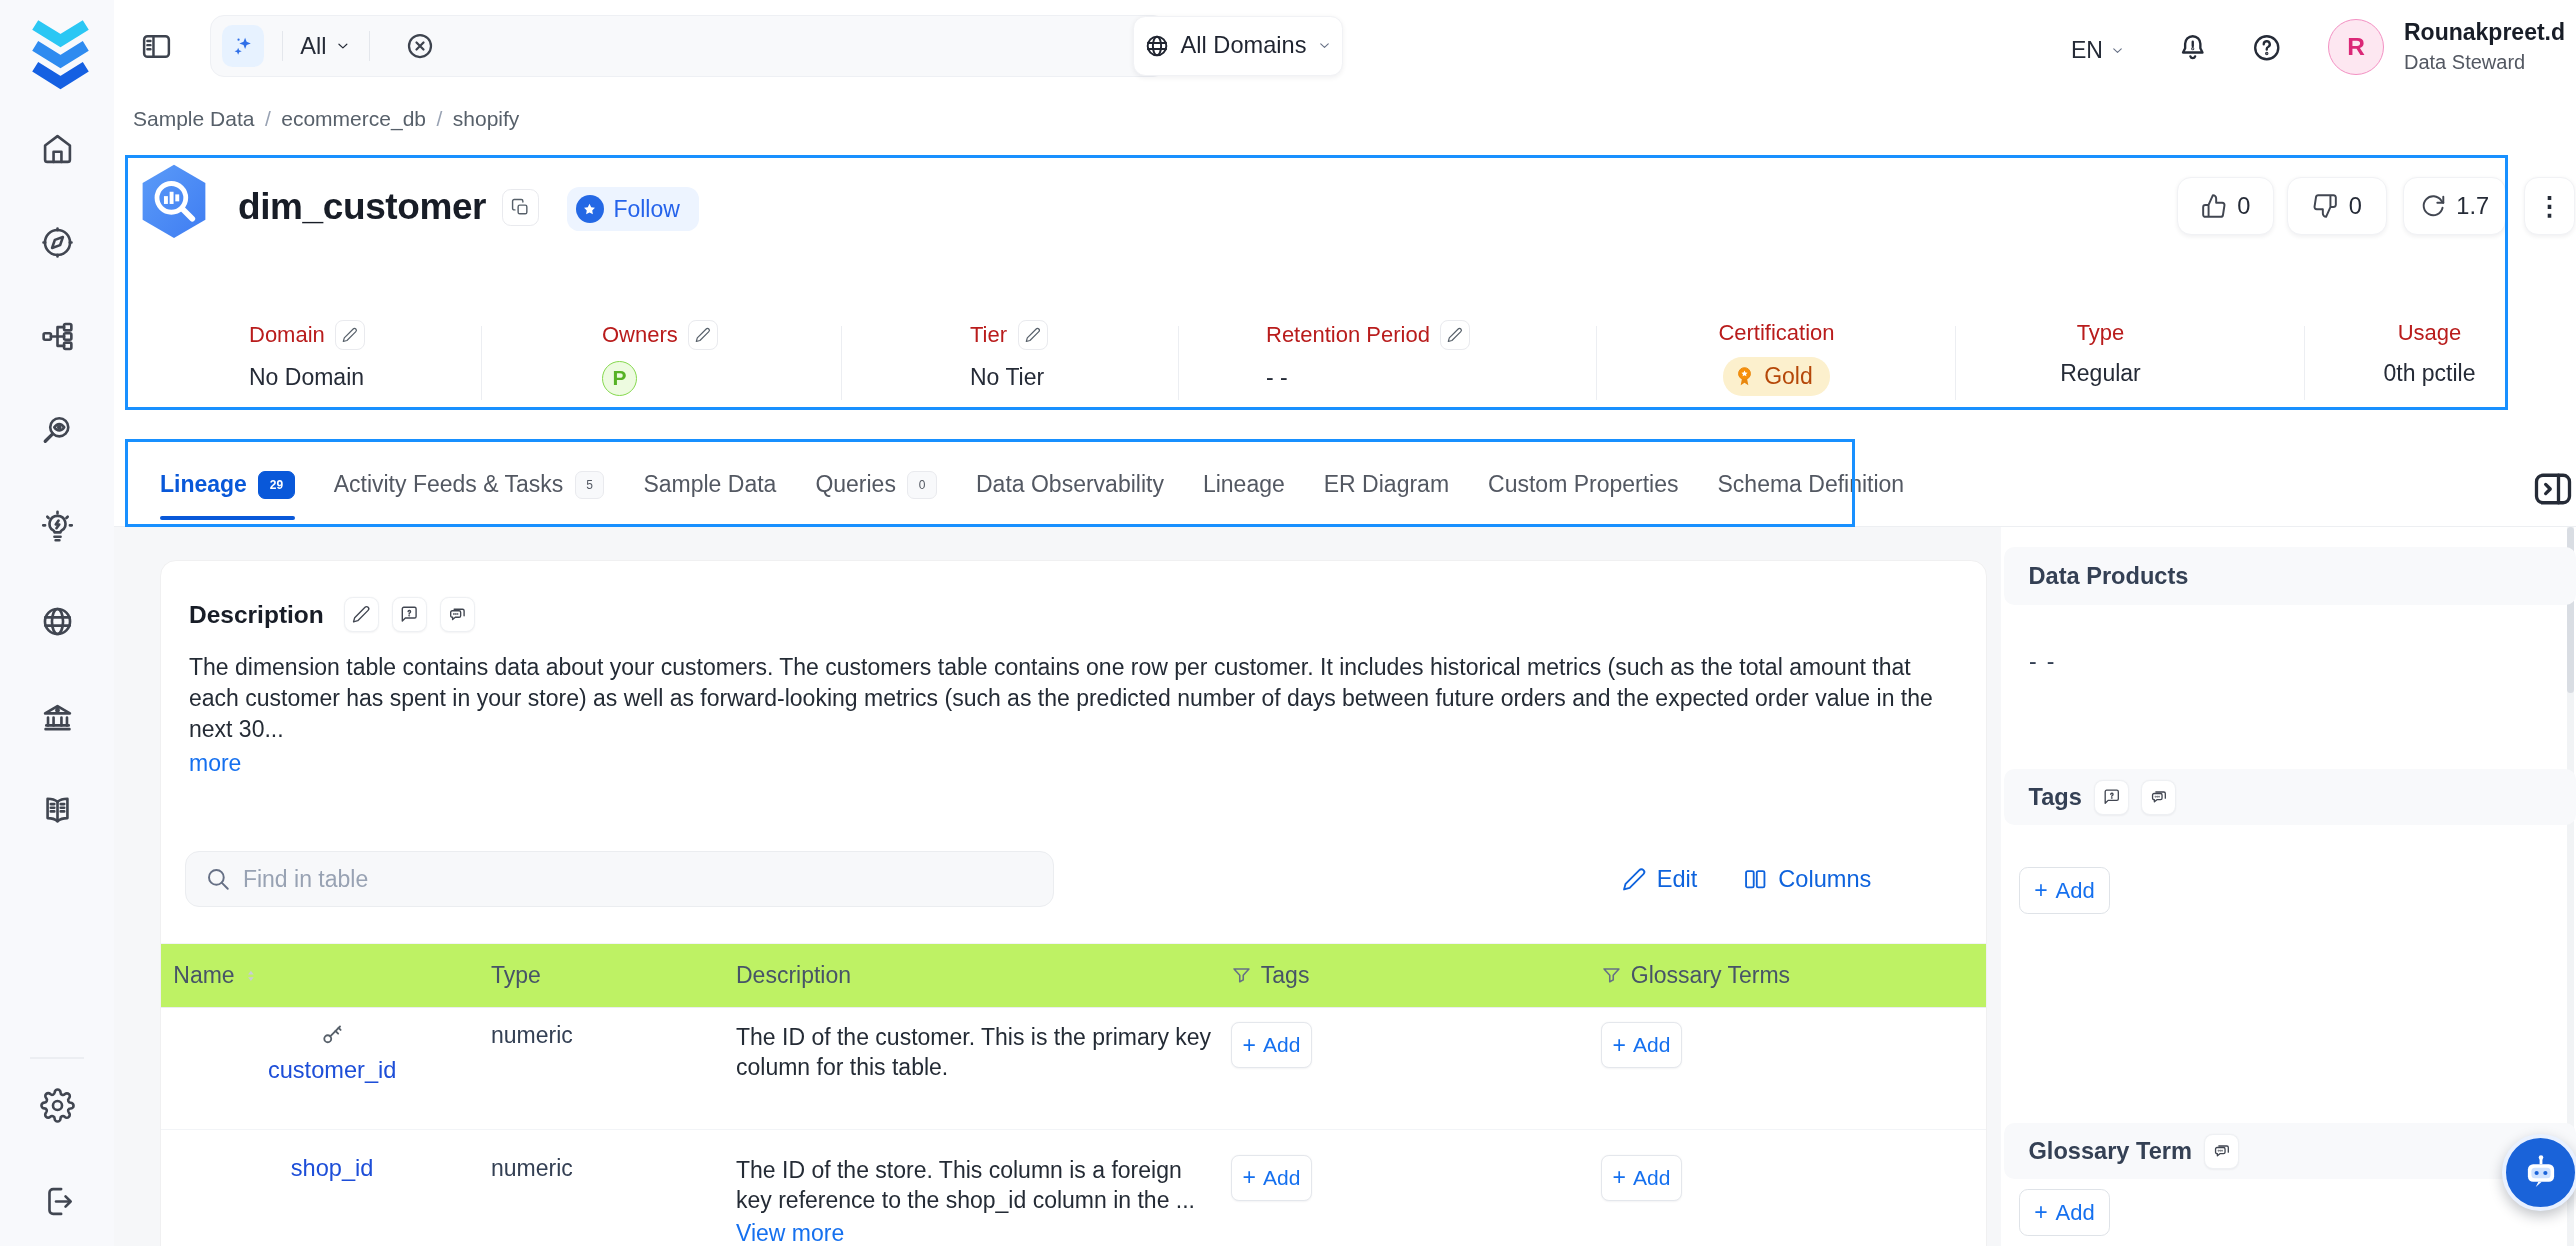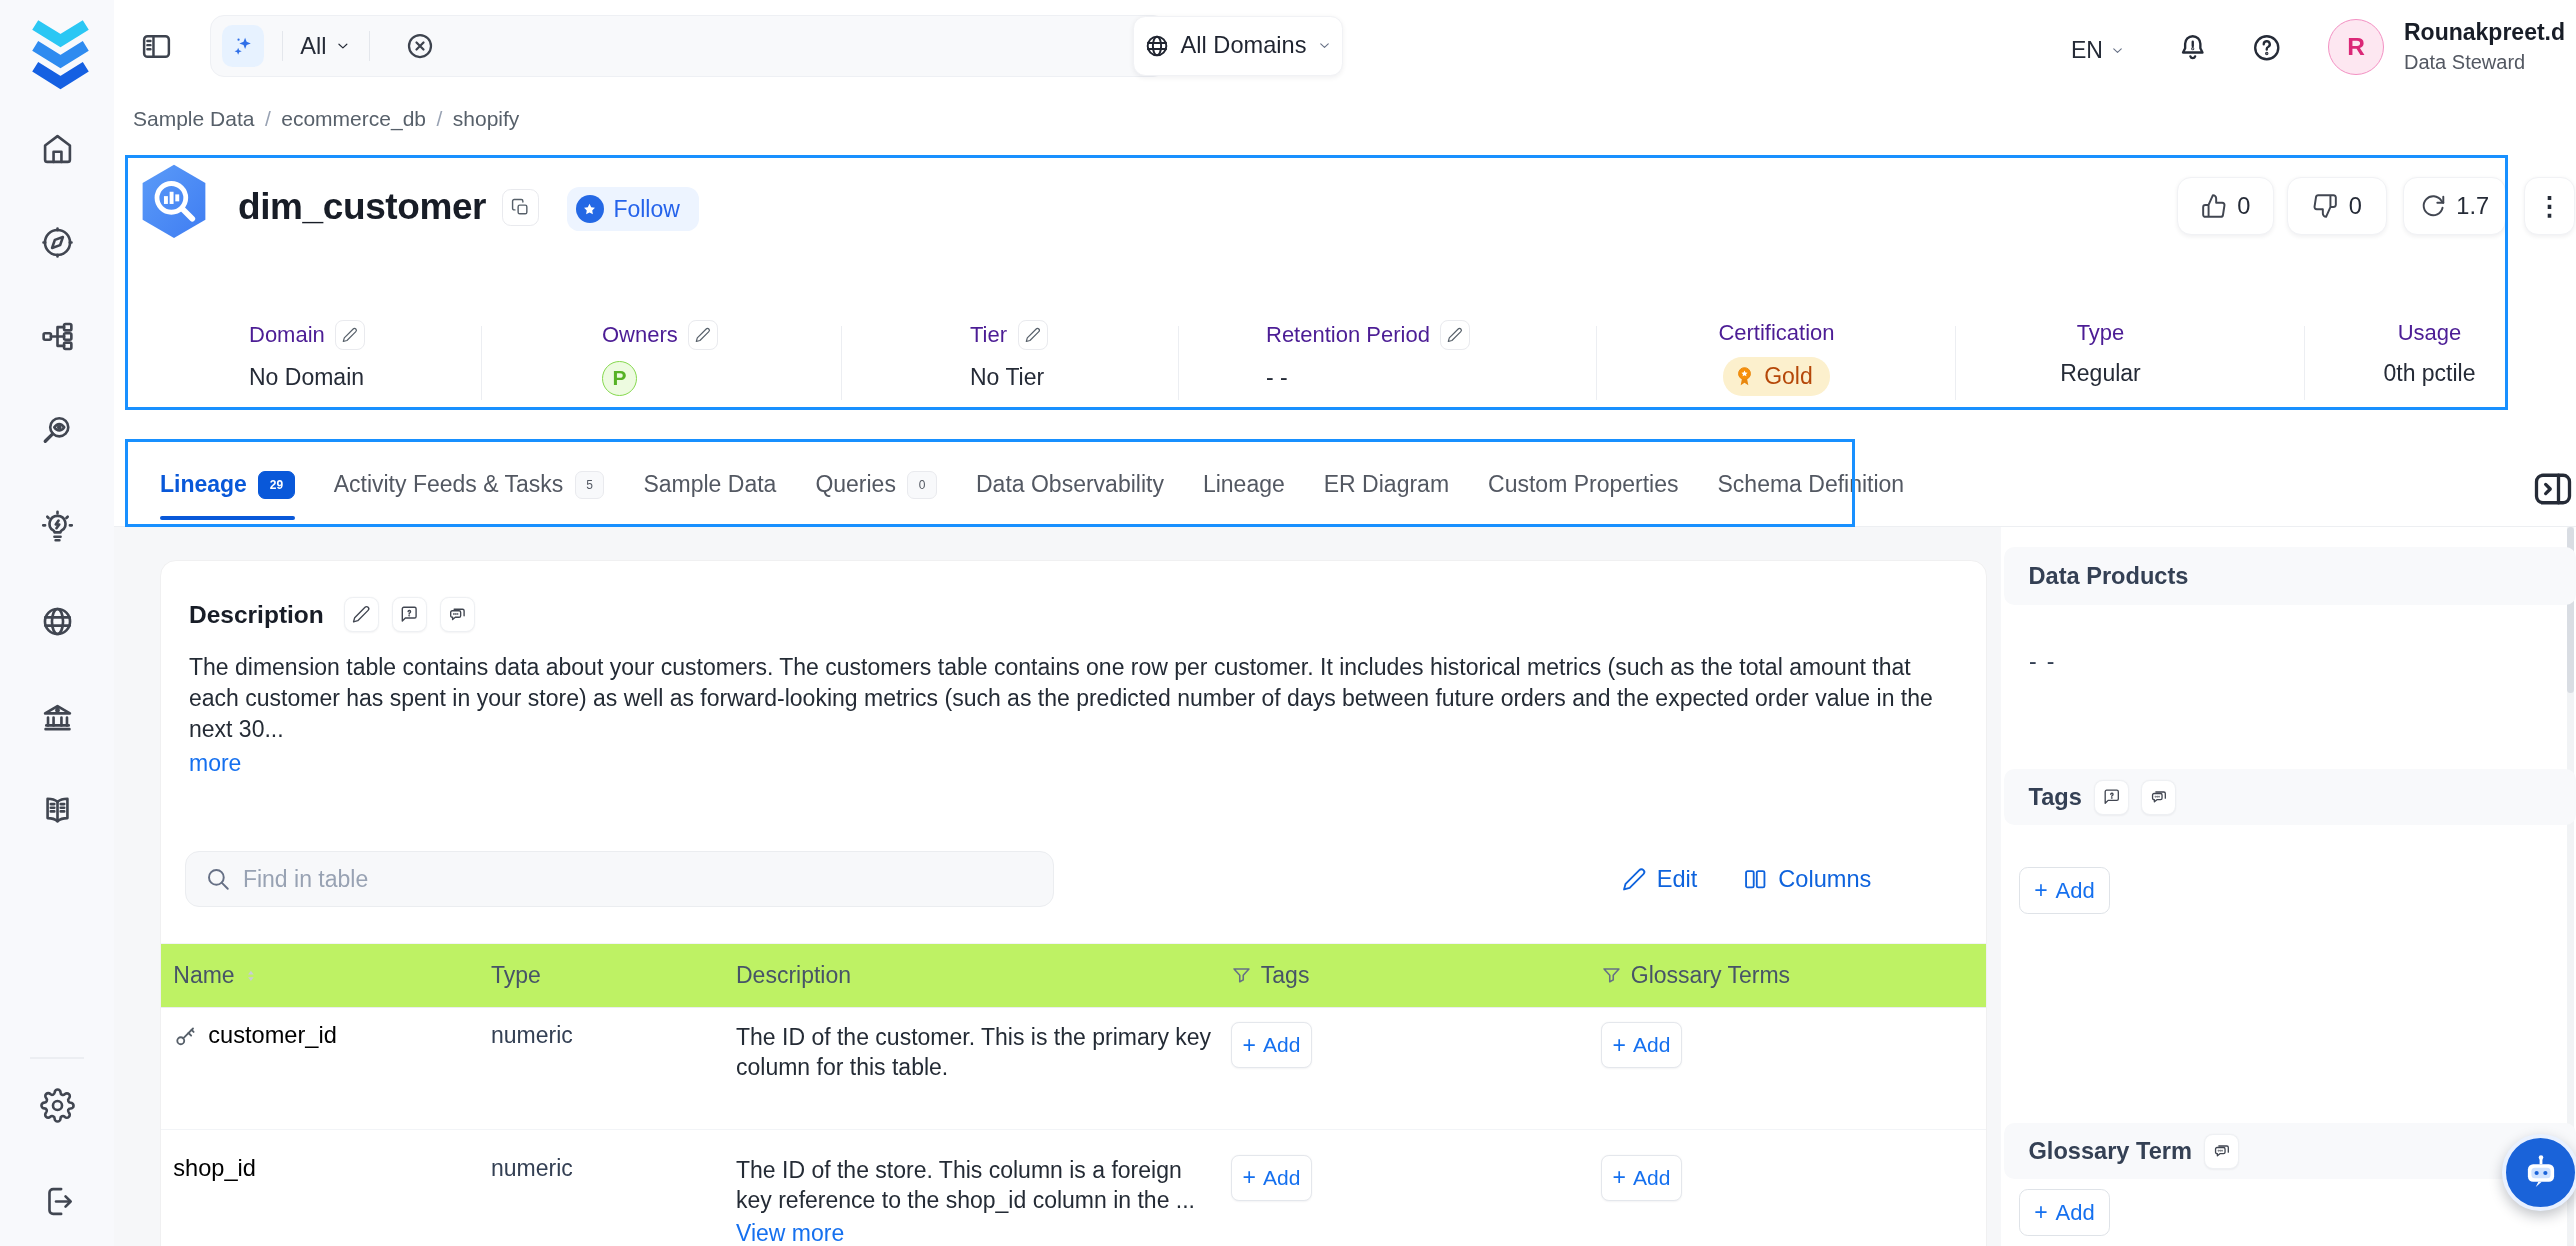--- a/index.html
+++ b/index.html
@@ -52,21 +52,21 @@
   .hdr-btn { top: 177px; height: 58px; background: #fff; border: 0.9px solid #f1f2f5; border-radius: 14px; box-shadow: 0 1.8px 4.4px rgba(16,24,40,.06); display: flex; align-items: center; justify-content: center; gap: 10.5px; font-size: 23.6px; color: #252b37; cursor: pointer; }
   .hdr-btn svg { width: 26px; height: 26px; color: #414651; }
   .btn-up { left: 2177px; width: 97px; }
   .btn-down { left: 2287px; width: 100px; }
   .btn-ver { left: 2403px; width: 103px; }
   .btn-kebab { left: 2524px; width: 51px; font-size: 26px; font-weight: 700; }
 
   
   .meta-block { top: 320px; display: flex; flex-direction: column; align-items: flex-start; }
   .meta-center { align-items: center; }
-  .meta-label { display: flex; align-items: center; gap: 10.5px; font-size: 22px; font-weight: 500; color: #4c1d95; }
+  .meta-label { display: flex; align-items: center; gap: 10.5px; font-size: 22px; font-weight: 500; color: #b91c1c; }
   .meta-edit { width: 30px; height: 30px; border: 0.9px solid #e9eaee; border-radius: 7.9px; background: #fff; color: #57606a; display: flex; align-items: center; justify-content: center; cursor: pointer; }
   .meta-value { margin-top: 14px; font-size: 23px; color: #252b37; }
   .owner-avatar { margin-top: 10.5px; width: 35px; height: 35px; border-radius: 50%; background: #edfbe0; border: 1.8px solid #86d94f; color: #56b225; font-size: 21px; font-weight: 600; display: flex; align-items: center; justify-content: center; cursor: pointer; }
   .gold-badge { margin-top: 10.5px; height: 39px; padding: 0 17.5px 0 10.5px; border-radius: 19px; background: #fcf0cd; display: flex; align-items: center; gap: 7.9px; font-size: 23px; font-weight: 500; color: #b54708; }
   .meta-div { top: 326px; width: 0.9px; height: 74px; background: #eceef2; }
 
   
   .tabs { left: 160px; top: 442px; height: 85px; display: flex; align-items: center; gap: 39px; }
   .tab { position: relative; height: 85px; display: flex; align-items: center; gap: 11.4px; font-size: 23px; color: #535862; cursor: pointer; white-space: nowrap; }
   .tab-badge { font-size: 12px; line-height: 1; padding: 7px 10.5px; border-radius: 7px; background: #f8f9fb; border: 0.9px solid #e9eaee; color: #535862; }
@@ -99,21 +99,21 @@
   .find-box input::placeholder { color: #98a2b3; }
   .toolbar-actions { display: flex; align-items: center; gap: 46px; margin-right: 91px; }
   .link-btn { display: flex; align-items: center; gap: 10.5px; font-size: 23.6px; font-weight: 500; color: #0e63dd; cursor: pointer; }
   .link-btn svg { width: 24.5px; height: 24.5px; }
   .tgrid { display: grid; grid-template-columns: 330px 245px 495px 370px 387px; }
   .thead { margin-top: 36px; height: 65px; background: #bef264; border-top: 0.9px solid #f2f4f7; border-bottom: 0.9px solid #eaecf0; align-items: center; font-size: 23px; color: #475467; }
   .th { display: flex; align-items: center; gap: 8.8px; }
   .th-name { padding-left: 12.3px; }
   .trow { padding-top: 14px; min-height: 122px; border-bottom: 0.9px solid #f2f4f7; font-size: 23px; color: #344054; align-items: start; }
   .trow.last { border-bottom: none; padding-top: 24.5px; }
-  .cell-name { display: flex; align-items: center; gap: 10.5px; padding-left: 12.3px; font-size: 23.6px; color: #000000; }
+  .cell-name { display: flex; align-items: center; gap: 10.5px; padding-left: 12.3px; font-size: 23.6px; color: #1d4ed8; flex-direction: column; }
   .cell-desc { line-height: 30px; max-width: 477px; color: #242b35; }
   .view-more { display: inline-block; margin-top: 3.5px; color: #1570ef; cursor: pointer; }
   .add-btn { width: 81px; height: 46px; background: #fff; border: 0.9px solid #e4e7ec; border-radius: 7.9px; box-shadow: 0 0.9px 1.8px rgba(16,24,40,.05); display: flex; align-items: center; justify-content: center; gap: 7px; font-size: 21px; font-weight: 500; color: #1570ef; cursor: pointer; }
   .plus-glyph { font-size: 23px; line-height: 1; }
 
   
   .panel-head { left: 2004px; width: 572px; background: #f8f9fb; border-radius: 10.5px; display: flex; align-items: center; gap: 12.3px; padding-left: 24.5px; }
   .ph-dp { top: 547px; height: 58px; }
   .ph-tags { top: 769px; height: 56px; }
   .ph-gloss { top: 1123px; height: 56px; }

